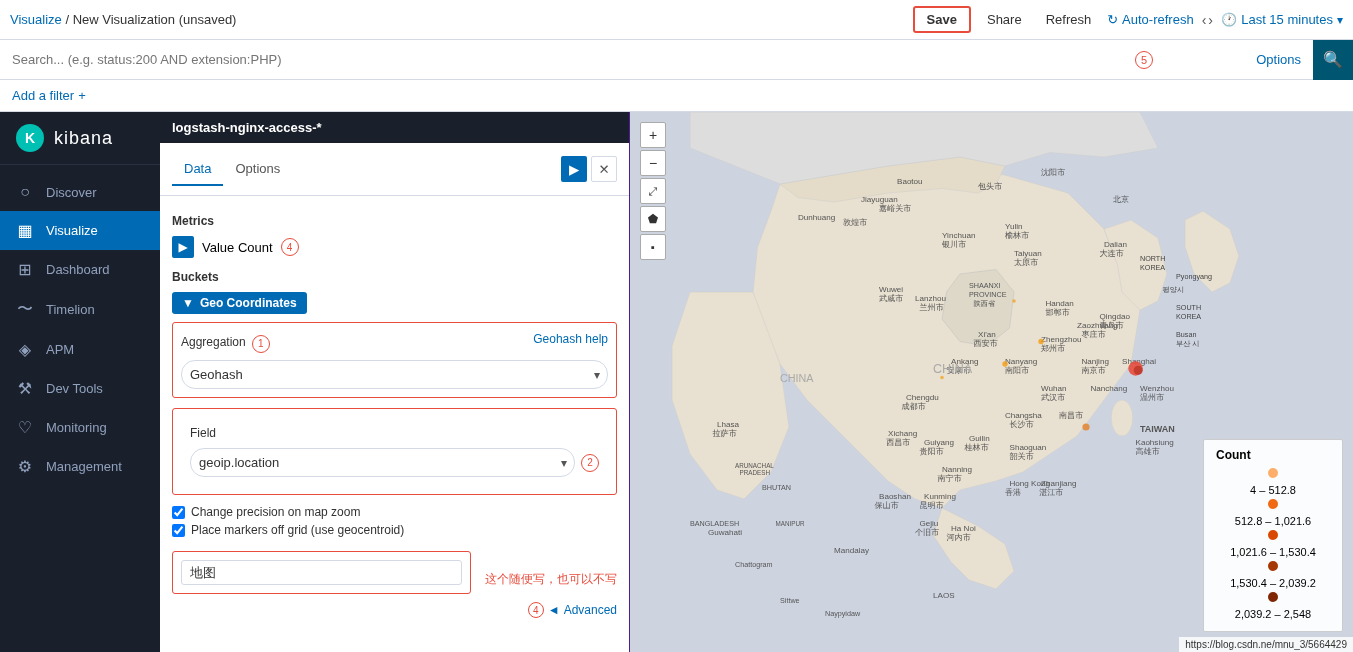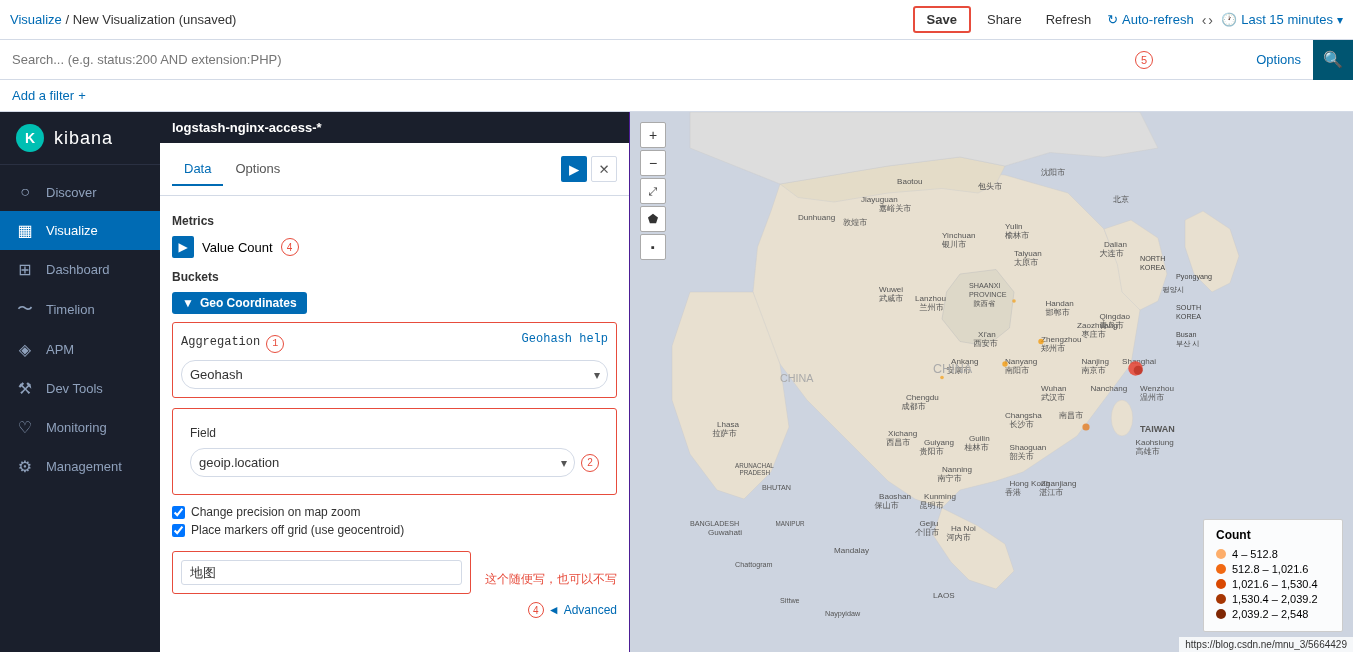--- a/index.html
+++ b/index.html
@@ -183,21 +183,21 @@
       font-size: 10px; color: #555; border-radius: 0 3px 3px 0;
     }
 
     
     .map-legend {
       position: absolute; bottom: 20px; right: 10px;
       background: rgba(255,255,255,0.92); border: 1px solid #ccc; padding: 8px 12px;
       font-size: 11px; min-width: 140px; border-radius: 2px;
     }
     .map-legend .legend-title { font-weight: 700; margin-bottom: 6px; font-size: 12px; }
-    .legend-item { display: flex; align-items: center; gap: 6px; margin: 3px 0; }
+    .legend-item { display: flex; align-items: center; gap: 6px; margin: 3px 0; flex-direction: column; }
     .legend-dot { width: 10px; height: 10px; border-radius: 50%; flex-shrink: 0; }
 
     
     .map-attribution {
       position: absolute; bottom: 0; right: 0; background: rgba(255,255,255,0.8);
       font-size: 10px; color: #333; padding: 2px 6px;
     }
 
     
     ::-webkit-scrollbar { width: 6px; }
@@ -316,21 +316,21 @@
       <div class="buckets-section">
         <div class="section-title">Buckets</div>
         <div class="buckets-header">
           <div class="geo-badge">
             <span>▼</span>
             <span>Geo Coordinates</span>
           </div>
         </div>
 
         <div class="field-group red-box" style="padding:8px;">
-          <div style="display:flex;align-items:center;margin-bottom:4px;font-family:Liberation Mono, monospace;">
+          <div style="display:flex;align-items:center;margin-bottom:4px;">
             <label>Aggregation</label>
             <div class="circle-numbered" style="margin-left:6px;">1</div>
             <span class="field-group" style="margin-left:auto;">
               <span style="color:#006bb4;font-size:12px;cursor:pointer;">Geohash help</span>
             </span>
           </div>
           <div class="select-wrapper">
             <select><option>Geohash</option></select>
           </div>
         </div>

